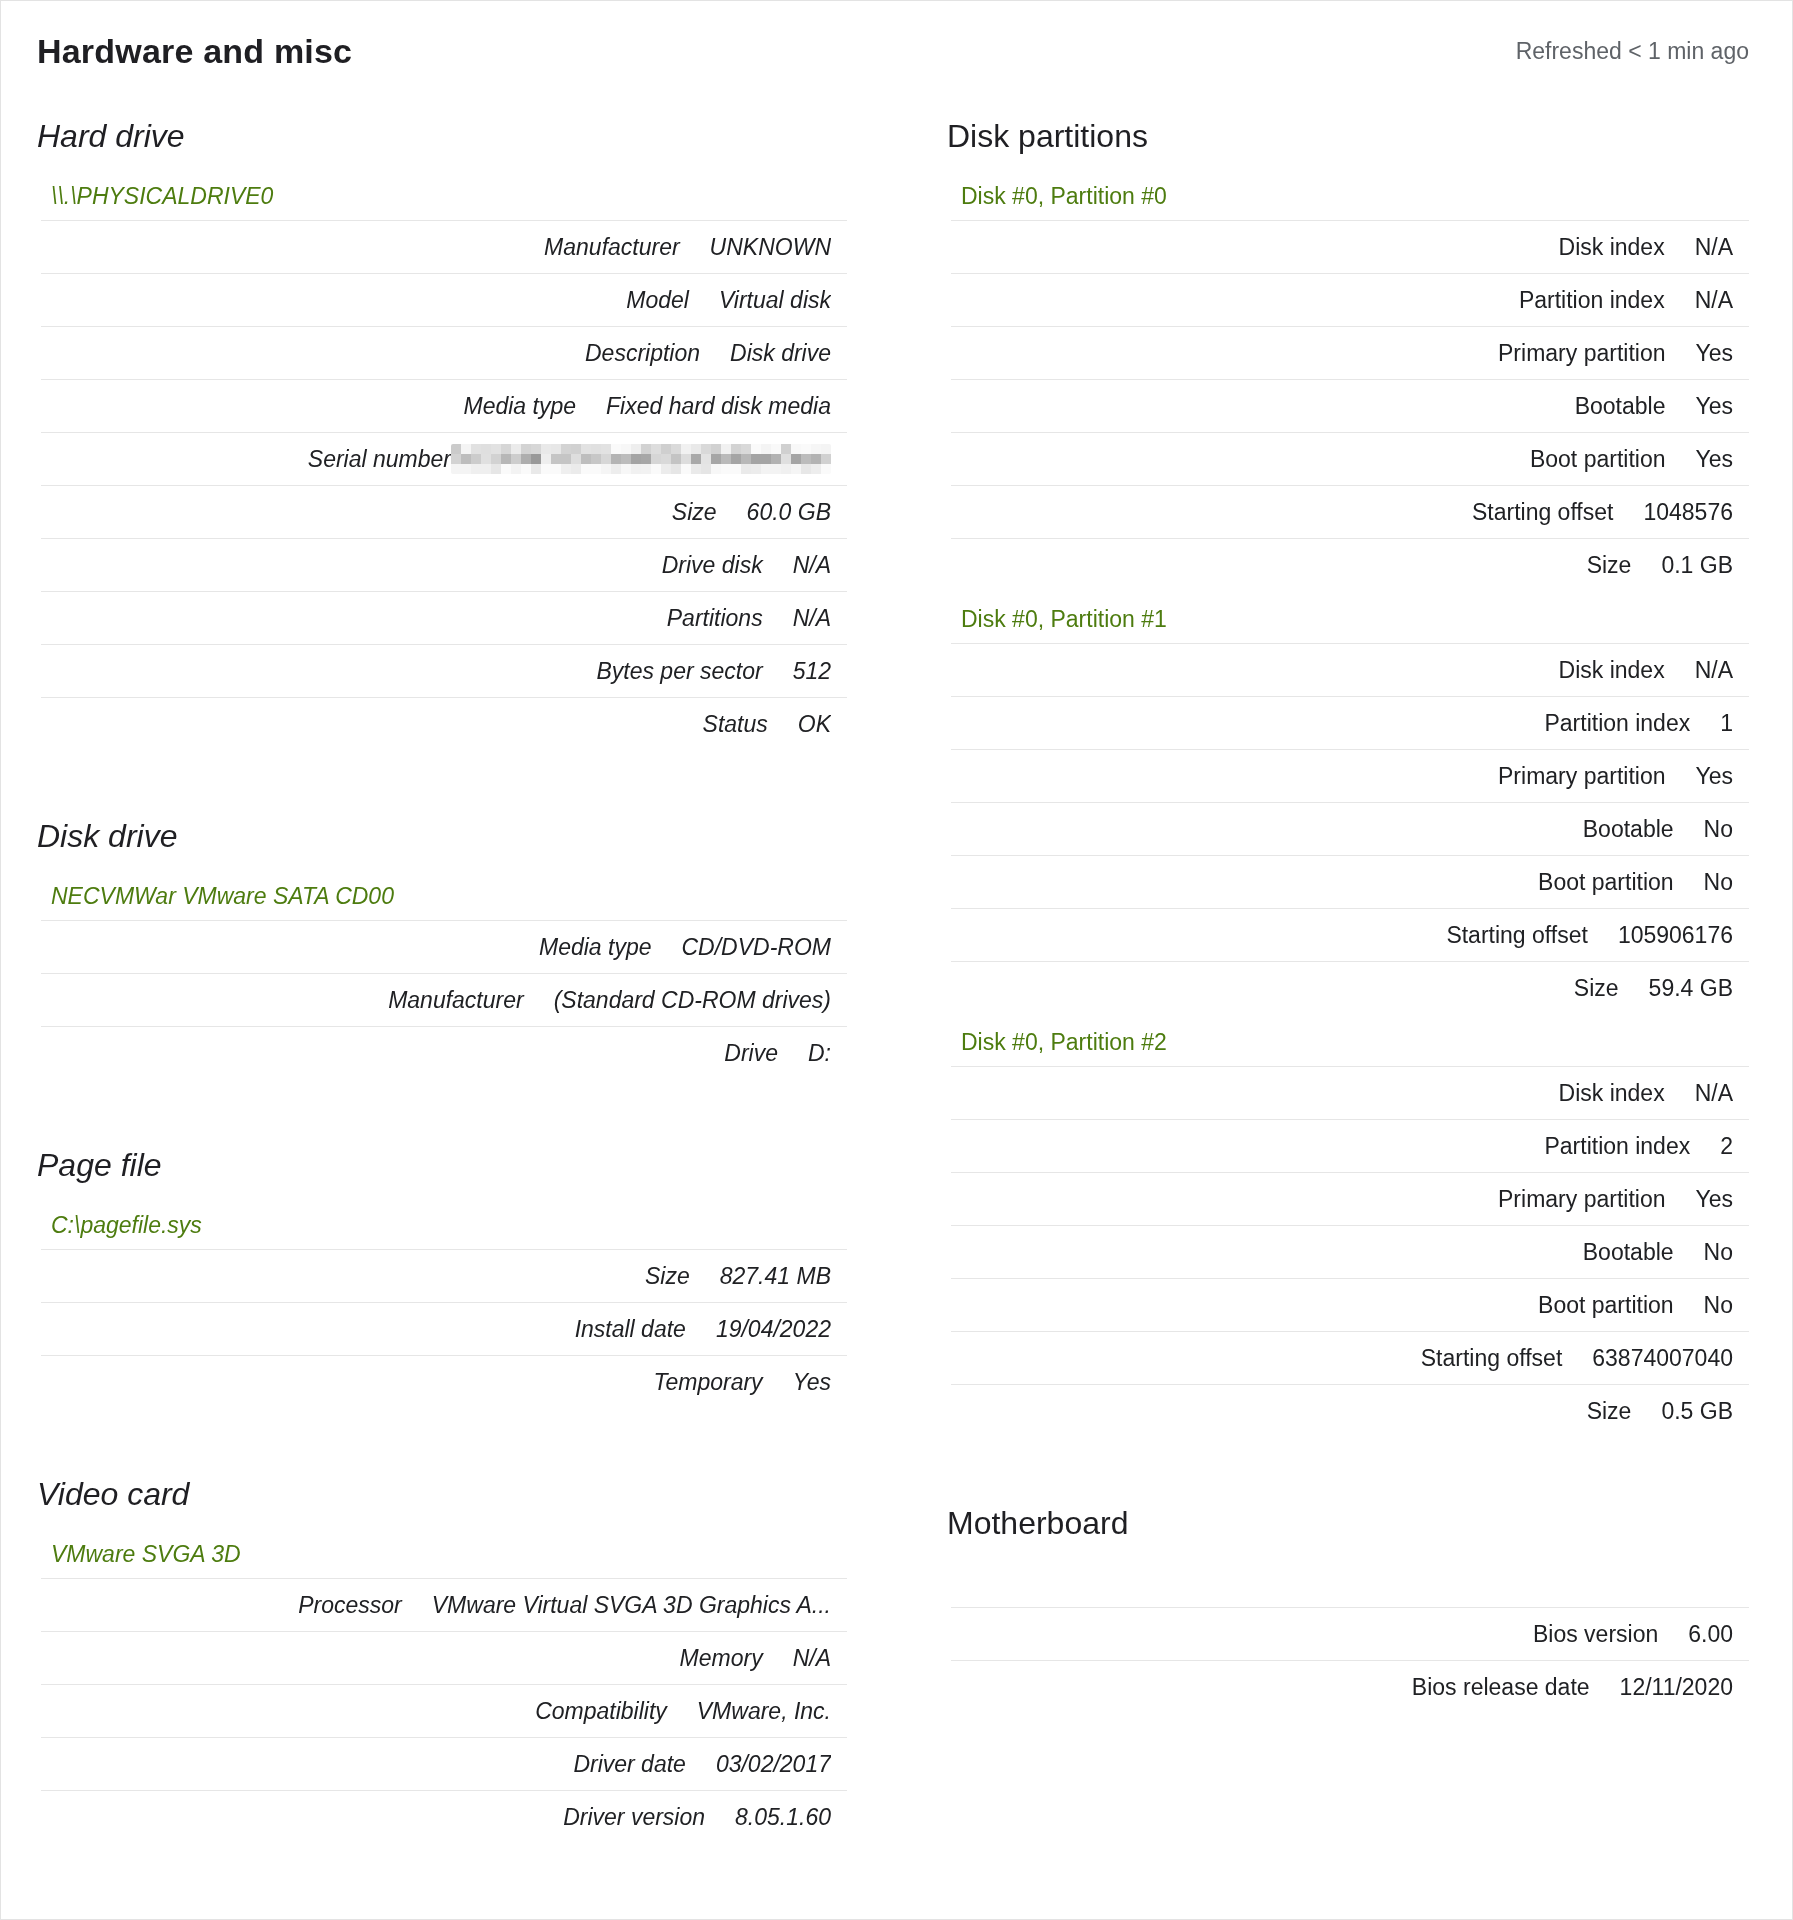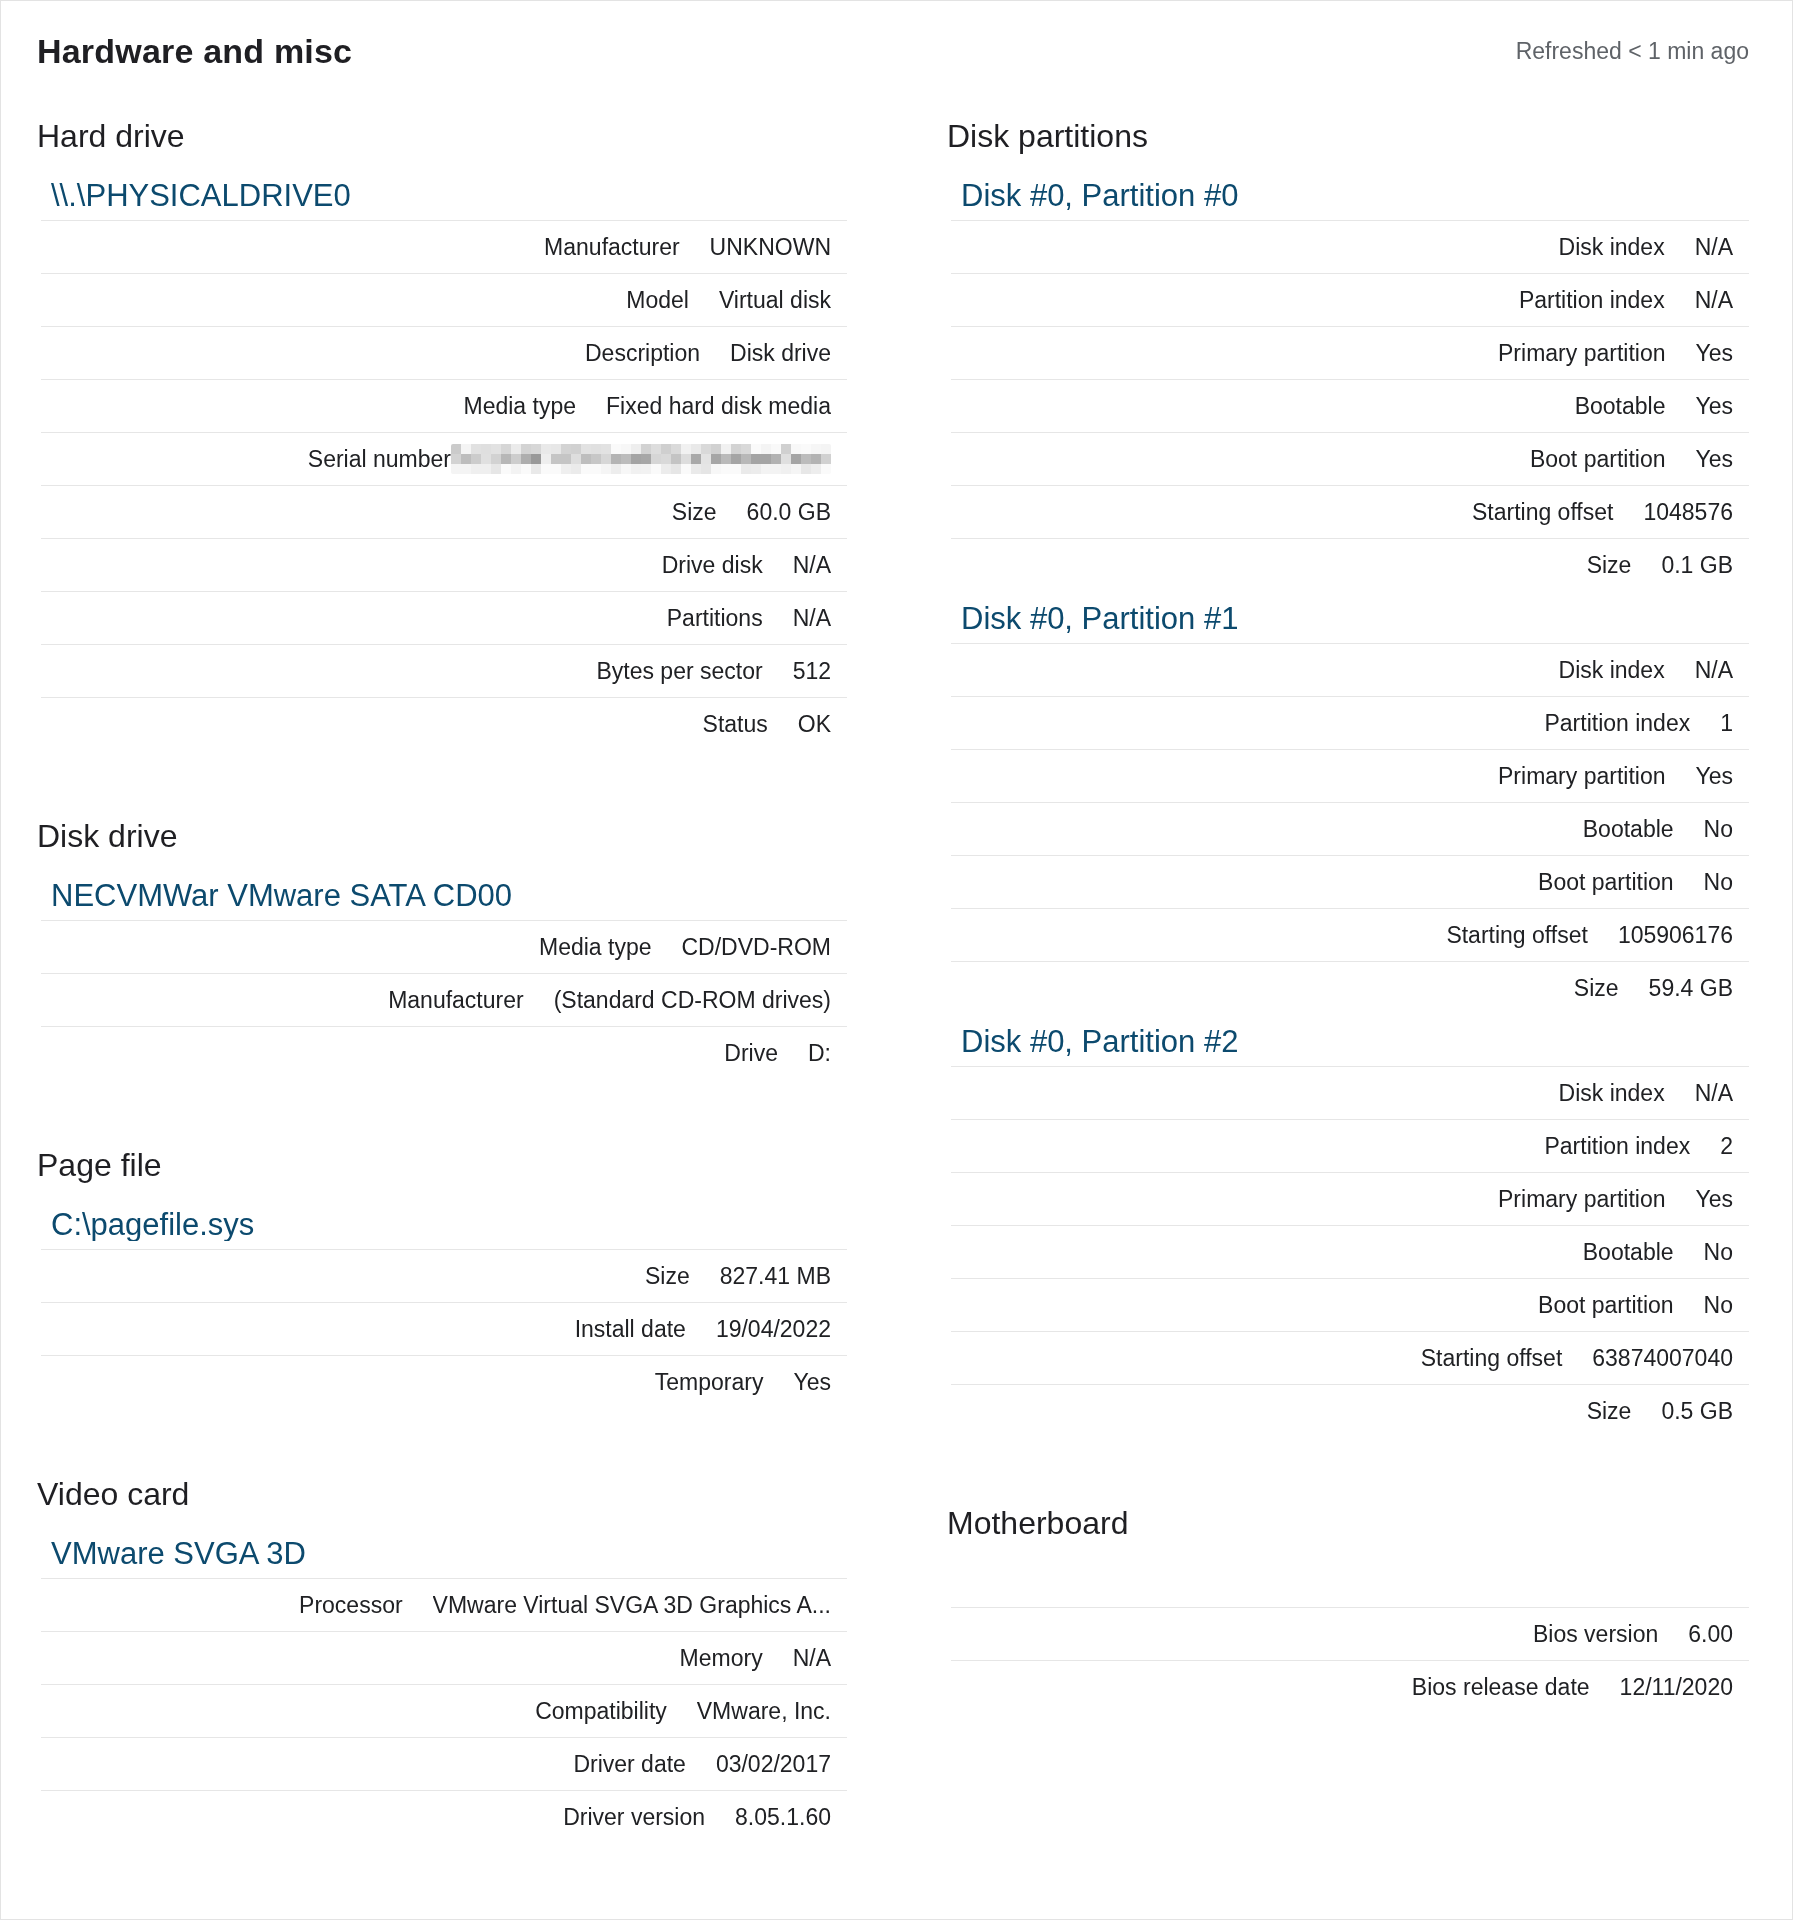--- a/index.html
+++ b/index.html
@@ -22,31 +22,31 @@
   .page-title {
     font-size:34px; line-height:40px; font-weight:700; color:#1f1f23;
     letter-spacing:0.2px;
   }
   .refreshed {
     font-size:23px; line-height:30px; color:#5f6368; margin-top:5px;
   }
   .columns {
     display:flex; padding:0 45px 0 36px;
   }
-  .col-left  { width:810px; margin-right:100px; flex:none; }
+  .col-left  { width:810px; margin-right:100px; flex:none;font-style:italic; }
   .col-right { width:802px; flex:none; }
 
   .section-title {
     font-size:32px; line-height:40px; font-weight:400; color:#1f1f23;
     margin-top:66px;
   }
   .section:first-child .section-title { margin-top:45px; }
 
   .group-subtitle {
-    font-size:31px; line-height:32px; color:#0c4a6e;
+    font-size:23px; line-height:32px; color:#4d7c0f;
     margin:24px 0 0 14px; min-height:32px;
     white-space:nowrap; overflow:hidden; text-overflow:ellipsis;
   }
   .group + .group .group-subtitle { margin-top:12px; }
 
   .rows { margin-top:8px; margin-left:4px; }
   .row {
     height:53px;
     border-top:1px solid #e6e6e6;
     display:flex; justify-content:flex-end; align-items:center;

